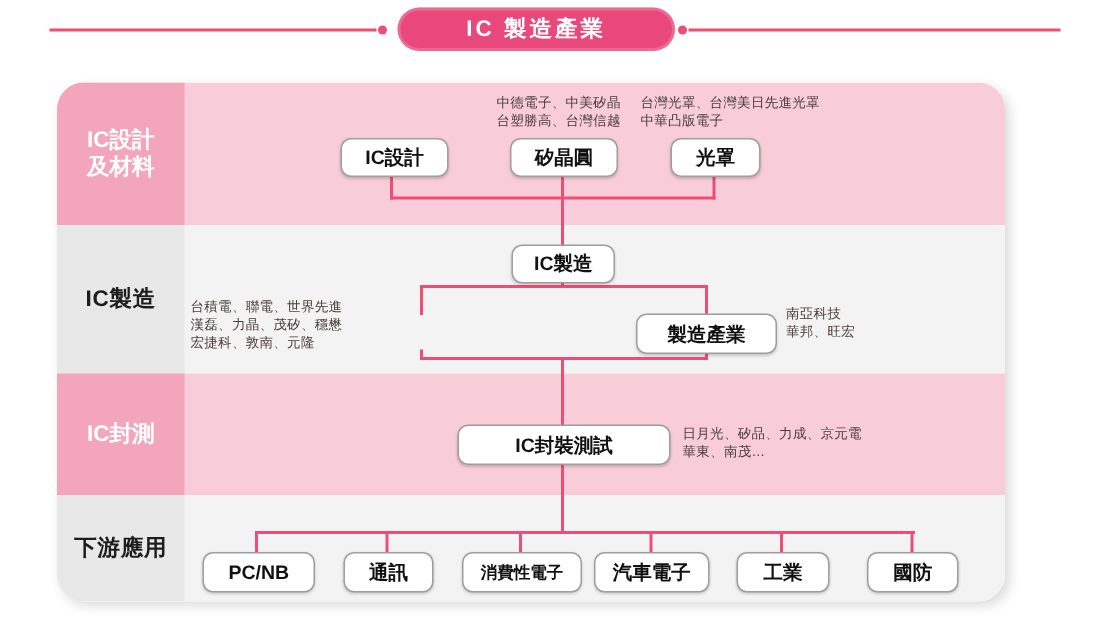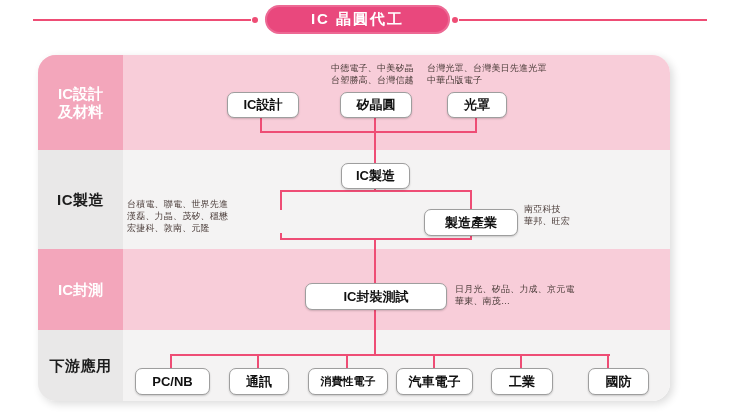--- a/index.html
+++ b/index.html
@@ -70,41 +70,41 @@
   .n-mask{left:447px;top:92px;width:58px;height:24px;}
   .n-mfg{left:341px;top:163px;width:67px;height:24px;}
   .n-foundry{left:241px;top:209px;width:79px;height:25px;}
   .n-memory{left:424px;top:209px;width:92px;height:25px;}
   .n-package{left:305px;top:283px;width:140px;height:25px;}
   .n-d0{left:135px;top:368px;width:73px;height:25px;}
   .n-d1{left:229px;top:368px;width:58px;height:25px;}
   .n-d2{left:308px;top:368px;width:78px;height:25px;font-size:11px;}
   .n-d3{left:396px;top:368px;width:75px;height:25px;}
   .n-d4{left:491px;top:368px;width:60px;height:25px;}
-  .n-d5{left:578px;top:368px;width:59px;height:25px;margin-left:10px;}
+  .n-d5{left:578px;top:368px;width:59px;height:25px;}
   
   .comp{
     position:absolute;z-index:2;font-size:9px;line-height:12px;color:#4a3c39;
     white-space:pre-line;letter-spacing:0.2px;
   }
   .c-design{left:224px;top:62px;}
   .c-wafer{left:331px;top:62px;}
   .c-mask{left:427px;top:62px;}
   .c-foundry{left:127px;top:198px;}
   .c-memory{left:524px;top:203px;}
   .c-package{left:455px;top:283px;}
 </style>
 </head>
 <body>
 
 <div class="screen">
 
   <div class="t-line t-line-left"></div>
   <div class="t-dot t-dot-left"></div>
-  <div class="title-pill">IC 晶圓代工</div>
+  <div class="title-pill">IC 製造產業</div>
   <div class="t-dot t-dot-right"></div>
   <div class="t-line t-line-right"></div>
 
   <div class="panel">
     <div class="band band-design">
       <div class="sidebar">
         <div class="sidebar-label pink">IC設計
 及材料</div>
       </div>
     </div>

